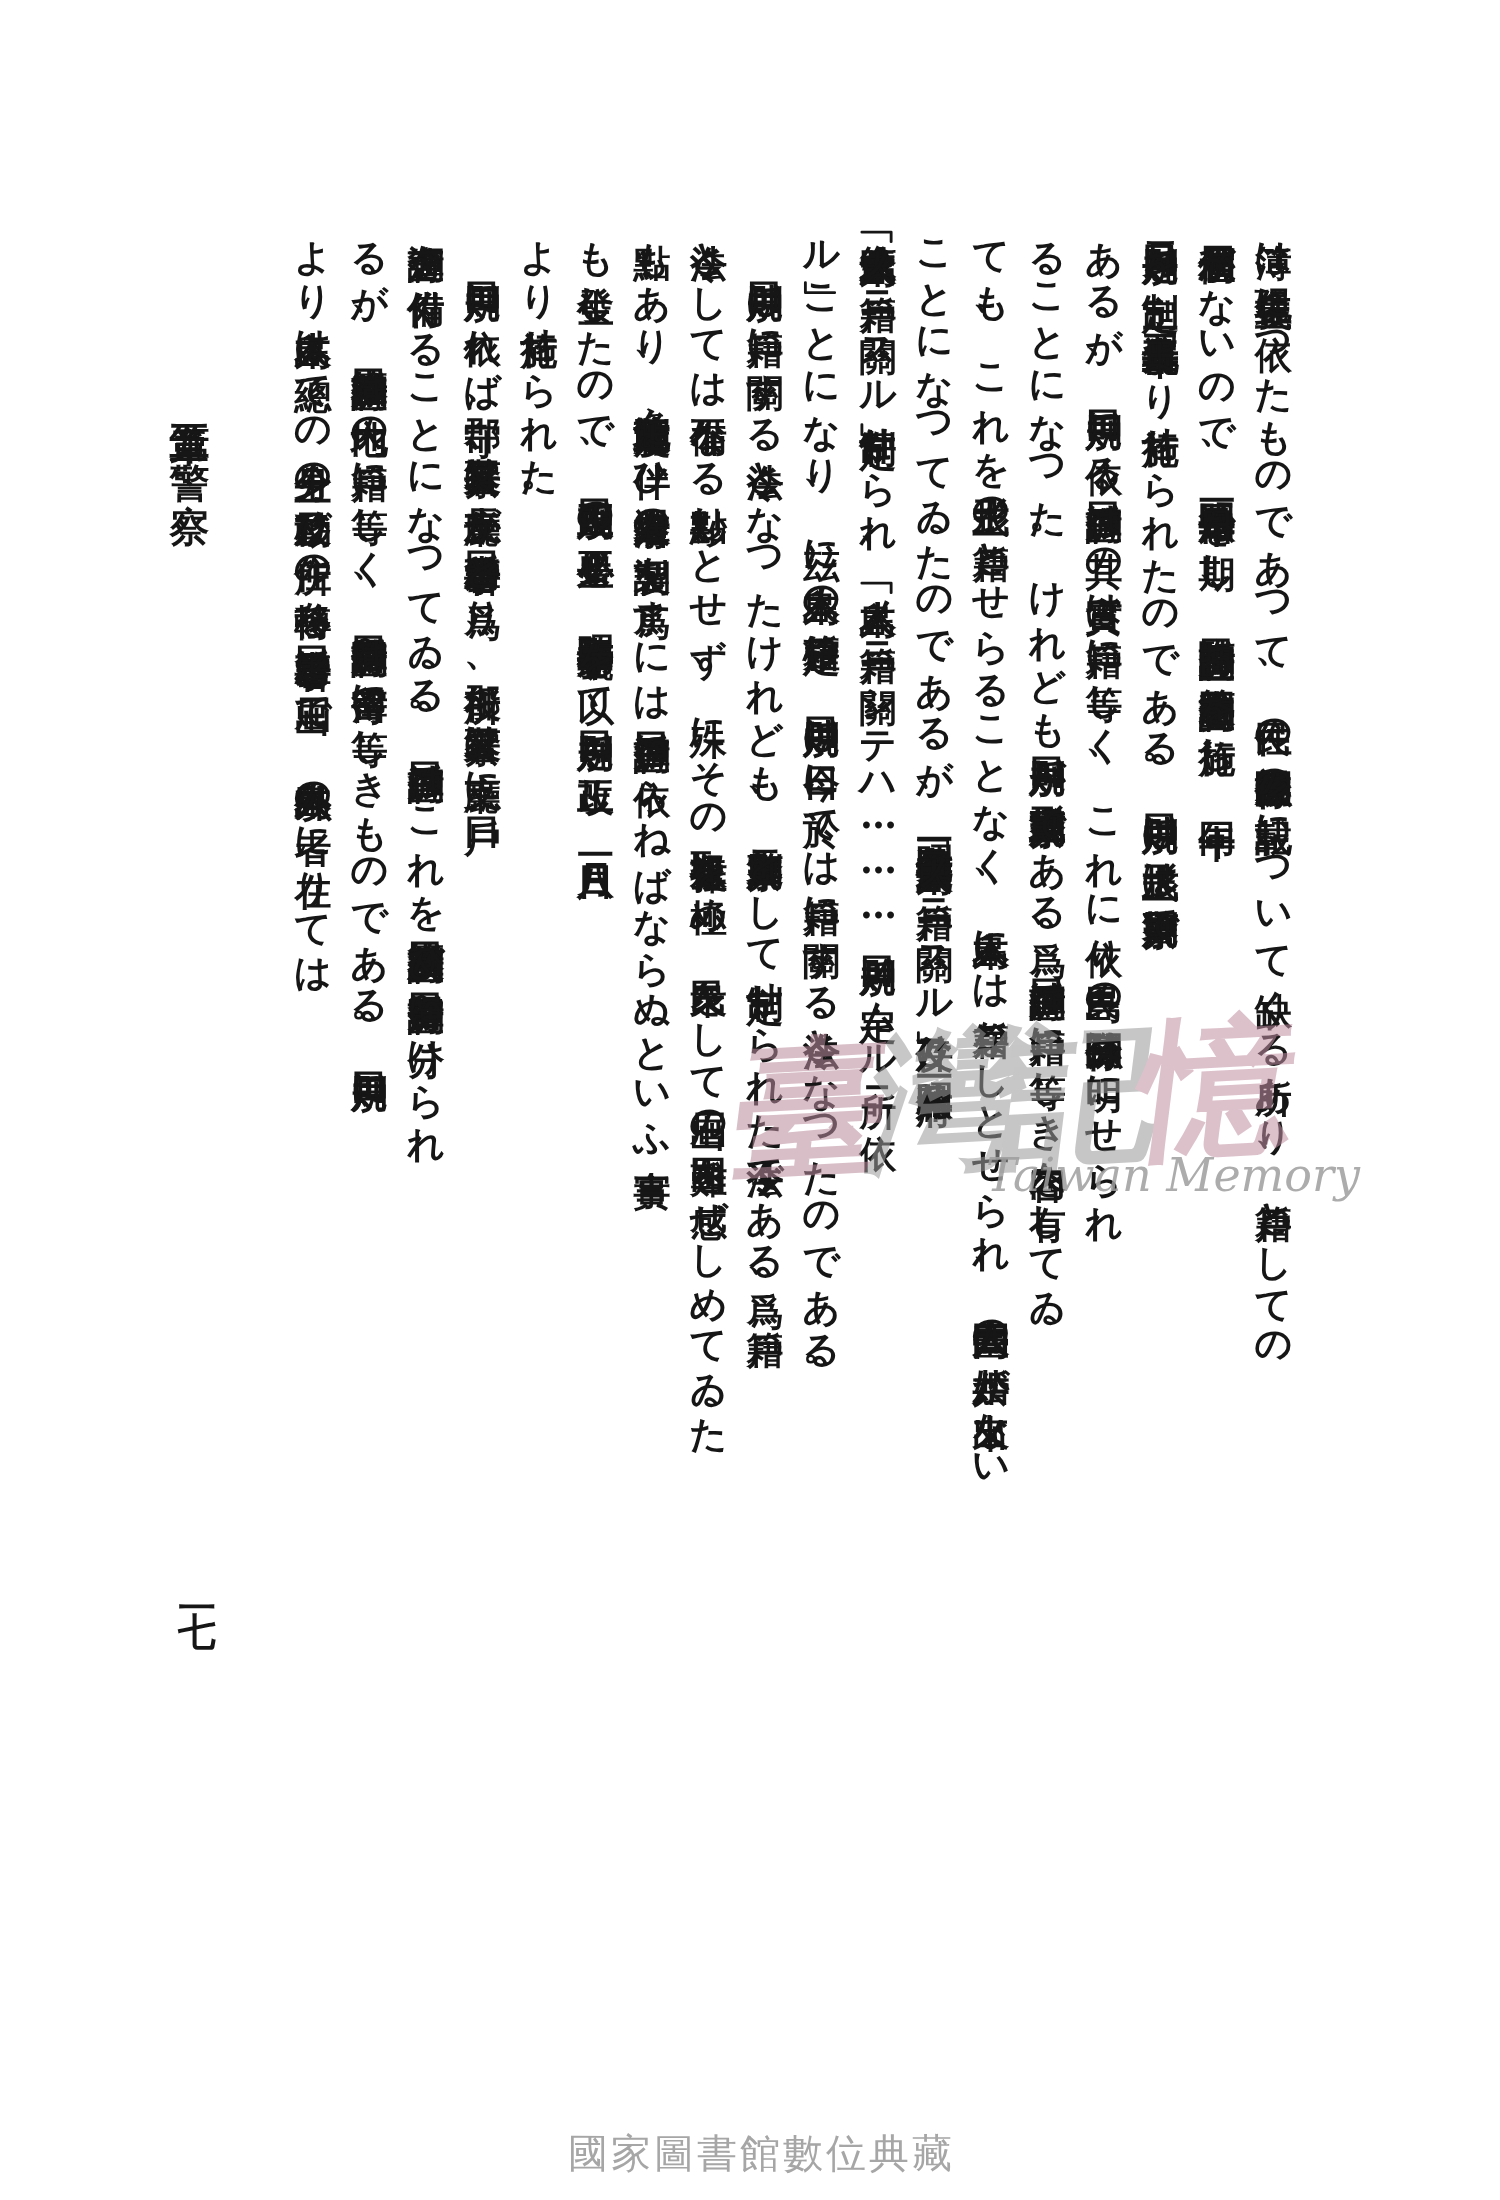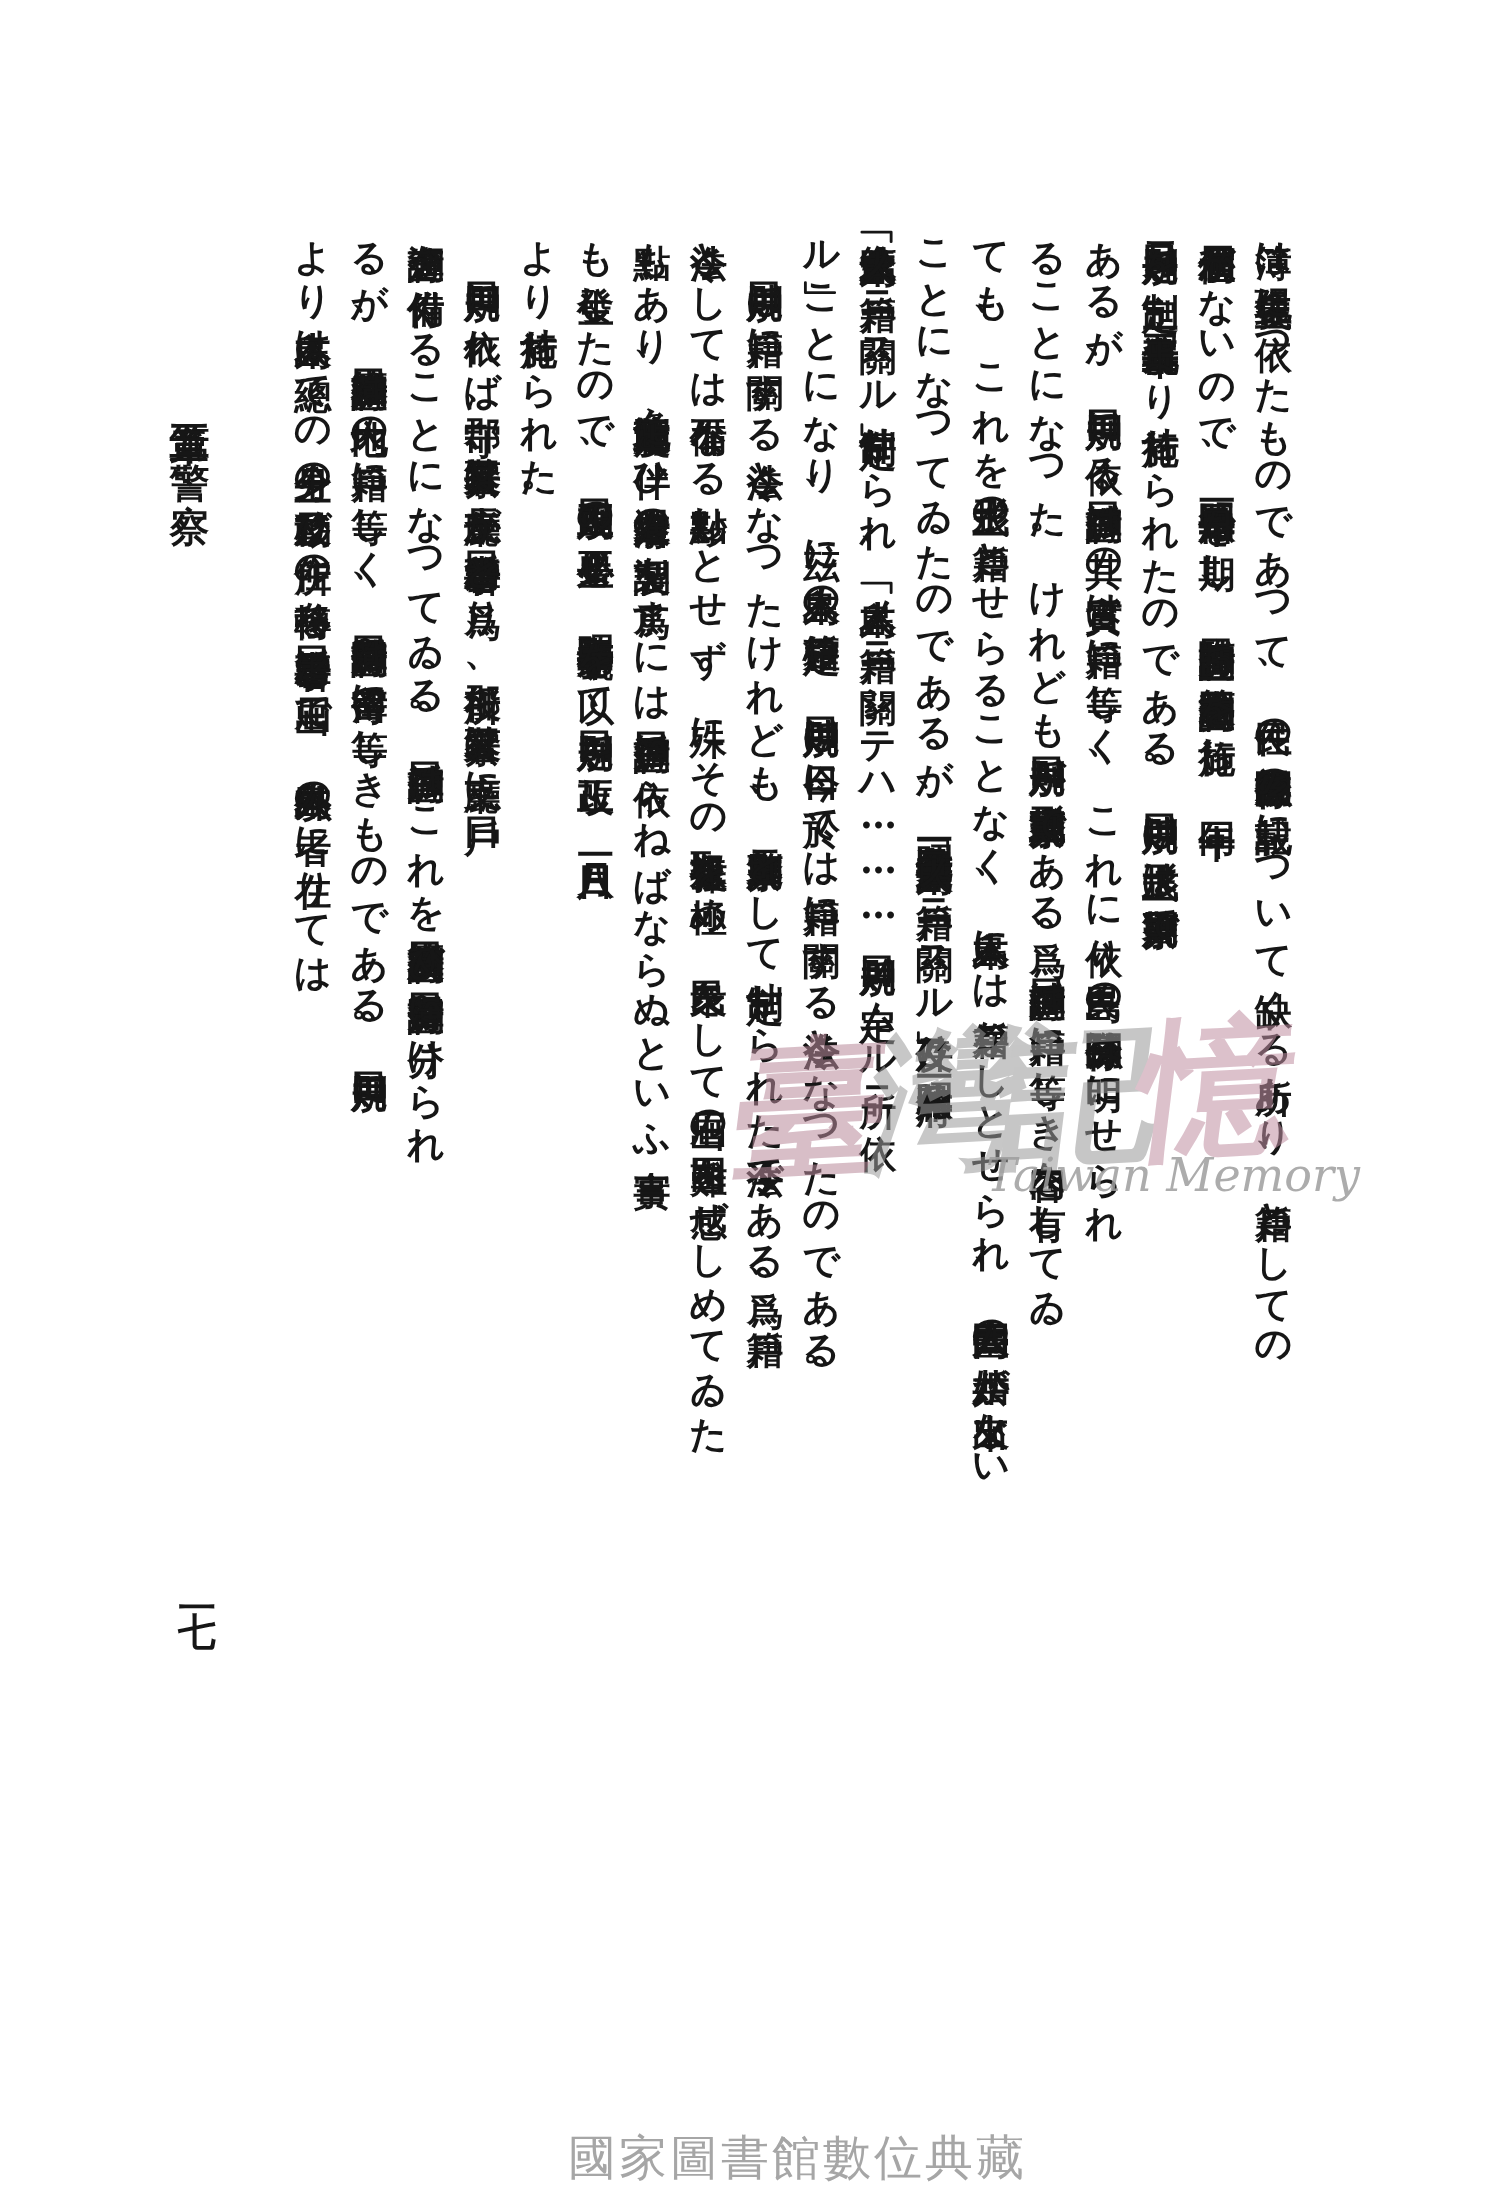--- a/index.html
+++ b/index.html
@@ -78,21 +78,21 @@
     font-size:46px;
     color:#9e9e9e;
     opacity:0.85;
     white-space:nowrap;
     font-family:"DejaVu Serif","Liberation Serif",serif;
   }
   
   .footer-caption{
     position:absolute;
     left:568px;top:2126px;
-    font-size:48px;
+    font-size:40px;
     color:#a6a6a6;
     letter-spacing:3px;
     font-family:"DejaVu Sans","Liberation Sans",sans-serif;
     white-space:nowrap;
   }
 </style>
 </head>
 <body>
 
 <div class="page">

